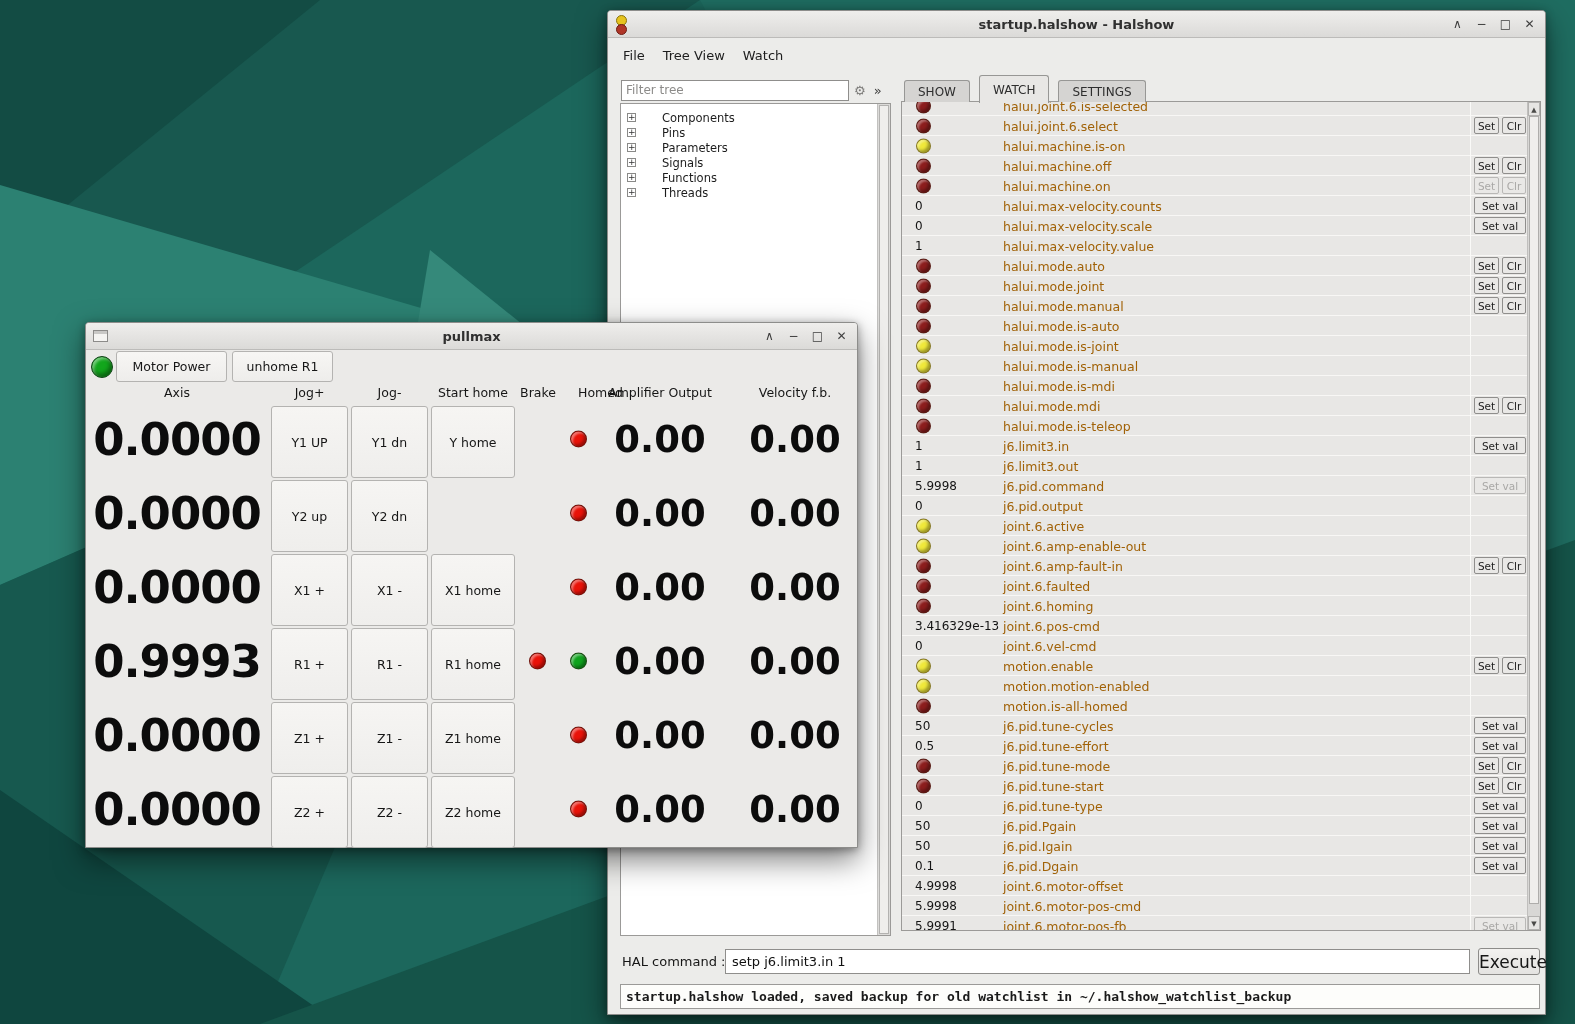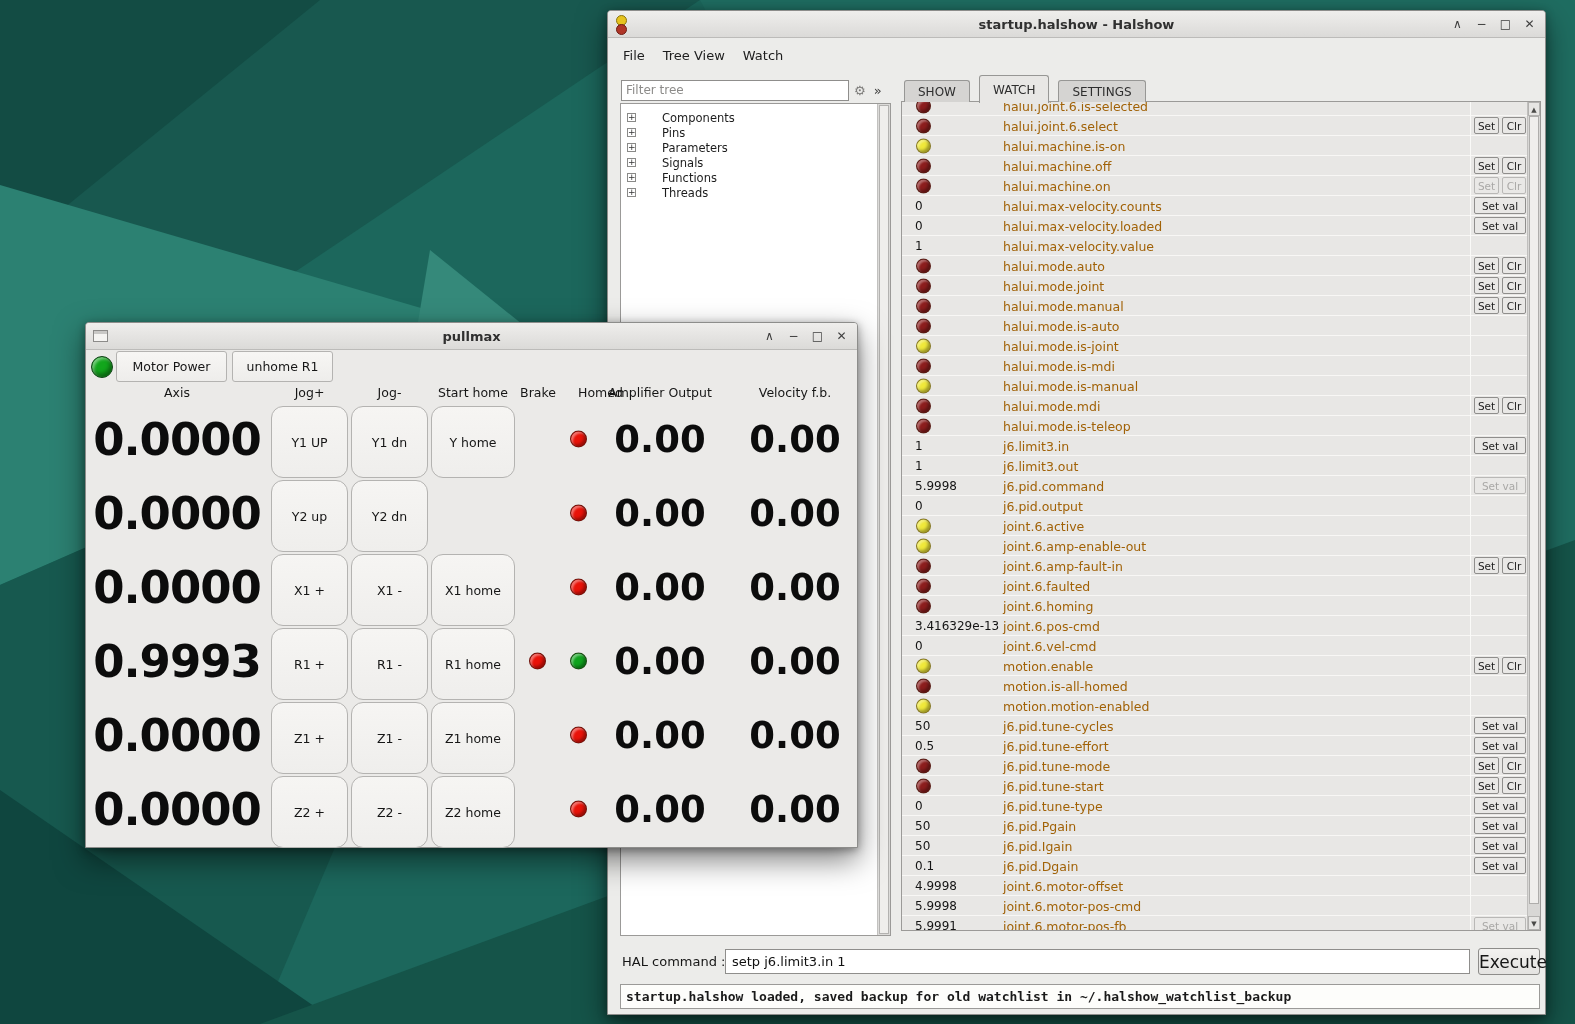--- a/index.html
+++ b/index.html
@@ -112,21 +112,21 @@
   .ph4 { left:415px; width:74px; }
   .ph5 { left:456px; width:74px;padding-left:36px; }
   .ph6 { left:500px; width:148px; }
   .ph7 { left:635px; width:148px; }
 
   .pgrid { position:absolute; left:0; top:79px; width:100%; bottom:2px; }
   .prow { position:relative; height:74px; }
   .ax { position:absolute; left:0; width:182px; top:50%; transform:translateY(-50%);
     font-size:45px; font-weight:bold; color:#0c0c0c; text-align:center; letter-spacing:-1px; }
   .pbtn { position:absolute; top:4px; height:72px; font-size:12.5px; color:#161616;
-    background:linear-gradient(#f6f5f3,#efeeec); border:1px solid #b4b3b1; border-radius:12px; font-family:inherit; }
+    background:linear-gradient(#f6f5f3,#efeeec); border:1px solid #b4b3b1; border-radius:3px; font-family:inherit; }
   .pbtn.jp { left:185px; width:77px; }
   .pbtn.jm { left:265px; width:77px; }
   .pbtn.home { left:345px; width:84px; }
   .pled { position:absolute; top:50%; transform:translateY(-50%); width:17px; height:17px;
     border-radius:50%; border:1px solid rgba(30,15,8,.6);
     box-shadow:inset -2px -2px 3px rgba(0,0,0,.35), inset 2px 2px 2px rgba(255,255,255,.4); }
   .pled.brake { left:443px; }
   .pled.homed { left:484px; }
   .amp, .vel { position:absolute; top:50%; transform:translateY(-50%); width:148px; text-align:center;
     font-size:37px; font-weight:bold; color:#0c0c0c; }
@@ -240,21 +240,21 @@
           <button class="wbtn set disabled">Set</button>
           <button class="wbtn clr disabled">Clr</button>
         </div>
         <div class="wrow">
           <span class="wval">0</span>
           <span class="wname">halui.max-velocity.counts</span>
           <button class="wbtn setval">Set val</button>
         </div>
         <div class="wrow">
           <span class="wval">0</span>
-          <span class="wname">halui.max-velocity.loaded</span>
+          <span class="wname">halui.max-velocity.scale</span>
           <button class="wbtn setval">Set val</button>
         </div>
         <div class="wrow">
           <span class="wval">1</span>
           <span class="wname">halui.max-velocity.value</span>
         </div>
         <div class="wrow">
           <span class="led" style="background: rgb(140, 29, 29);"></span>
           <span class="wname">halui.mode.auto</span>
           <button class="wbtn set">Set</button>
@@ -274,26 +274,26 @@
         </div>
         <div class="wrow">
           <span class="led" style="background: rgb(140, 29, 29);"></span>
           <span class="wname">halui.mode.is-auto</span>
         </div>
         <div class="wrow">
           <span class="led" style="background: rgb(239, 232, 58);"></span>
           <span class="wname">halui.mode.is-joint</span>
         </div>
         <div class="wrow">
+          <span class="led" style="background: rgb(239, 232, 58);"></span>
+          <span class="wname">halui.mode.is-manual</span>
+        </div>
+        <div class="wrow">
           <span class="led" style="background: rgb(140, 29, 29);"></span>
           <span class="wname">halui.mode.is-mdi</span>
-        </div>
-        <div class="wrow">
-          <span class="led" style="background: rgb(239, 232, 58);"></span>
-          <span class="wname">halui.mode.is-manual</span>
         </div>
         <div class="wrow">
           <span class="led" style="background: rgb(140, 29, 29);"></span>
           <span class="wname">halui.mode.mdi</span>
           <button class="wbtn set">Set</button>
           <button class="wbtn clr">Clr</button>
         </div>
         <div class="wrow">
           <span class="led" style="background: rgb(140, 29, 29);"></span>
           <span class="wname">halui.mode.is-teleop</span>
@@ -346,26 +346,26 @@
           <span class="wval">0</span>
           <span class="wname">joint.6.vel-cmd</span>
         </div>
         <div class="wrow">
           <span class="led" style="background: rgb(239, 232, 58);"></span>
           <span class="wname">motion.enable</span>
           <button class="wbtn set">Set</button>
           <button class="wbtn clr">Clr</button>
         </div>
         <div class="wrow">
+          <span class="led" style="background: rgb(239, 232, 58);"></span>
+          <span class="wname">motion.motion-enabled</span>
+        </div>
+        <div class="wrow">
           <span class="led" style="background: rgb(140, 29, 29);"></span>
           <span class="wname">motion.is-all-homed</span>
-        </div>
-        <div class="wrow">
-          <span class="led" style="background: rgb(239, 232, 58);"></span>
-          <span class="wname">motion.motion-enabled</span>
         </div>
         <div class="wrow">
           <span class="wval">50</span>
           <span class="wname">j6.pid.tune-cycles</span>
           <button class="wbtn setval">Set val</button>
         </div>
         <div class="wrow">
           <span class="wval">0.5</span>
           <span class="wname">j6.pid.tune-effort</span>
           <button class="wbtn setval">Set val</button>

